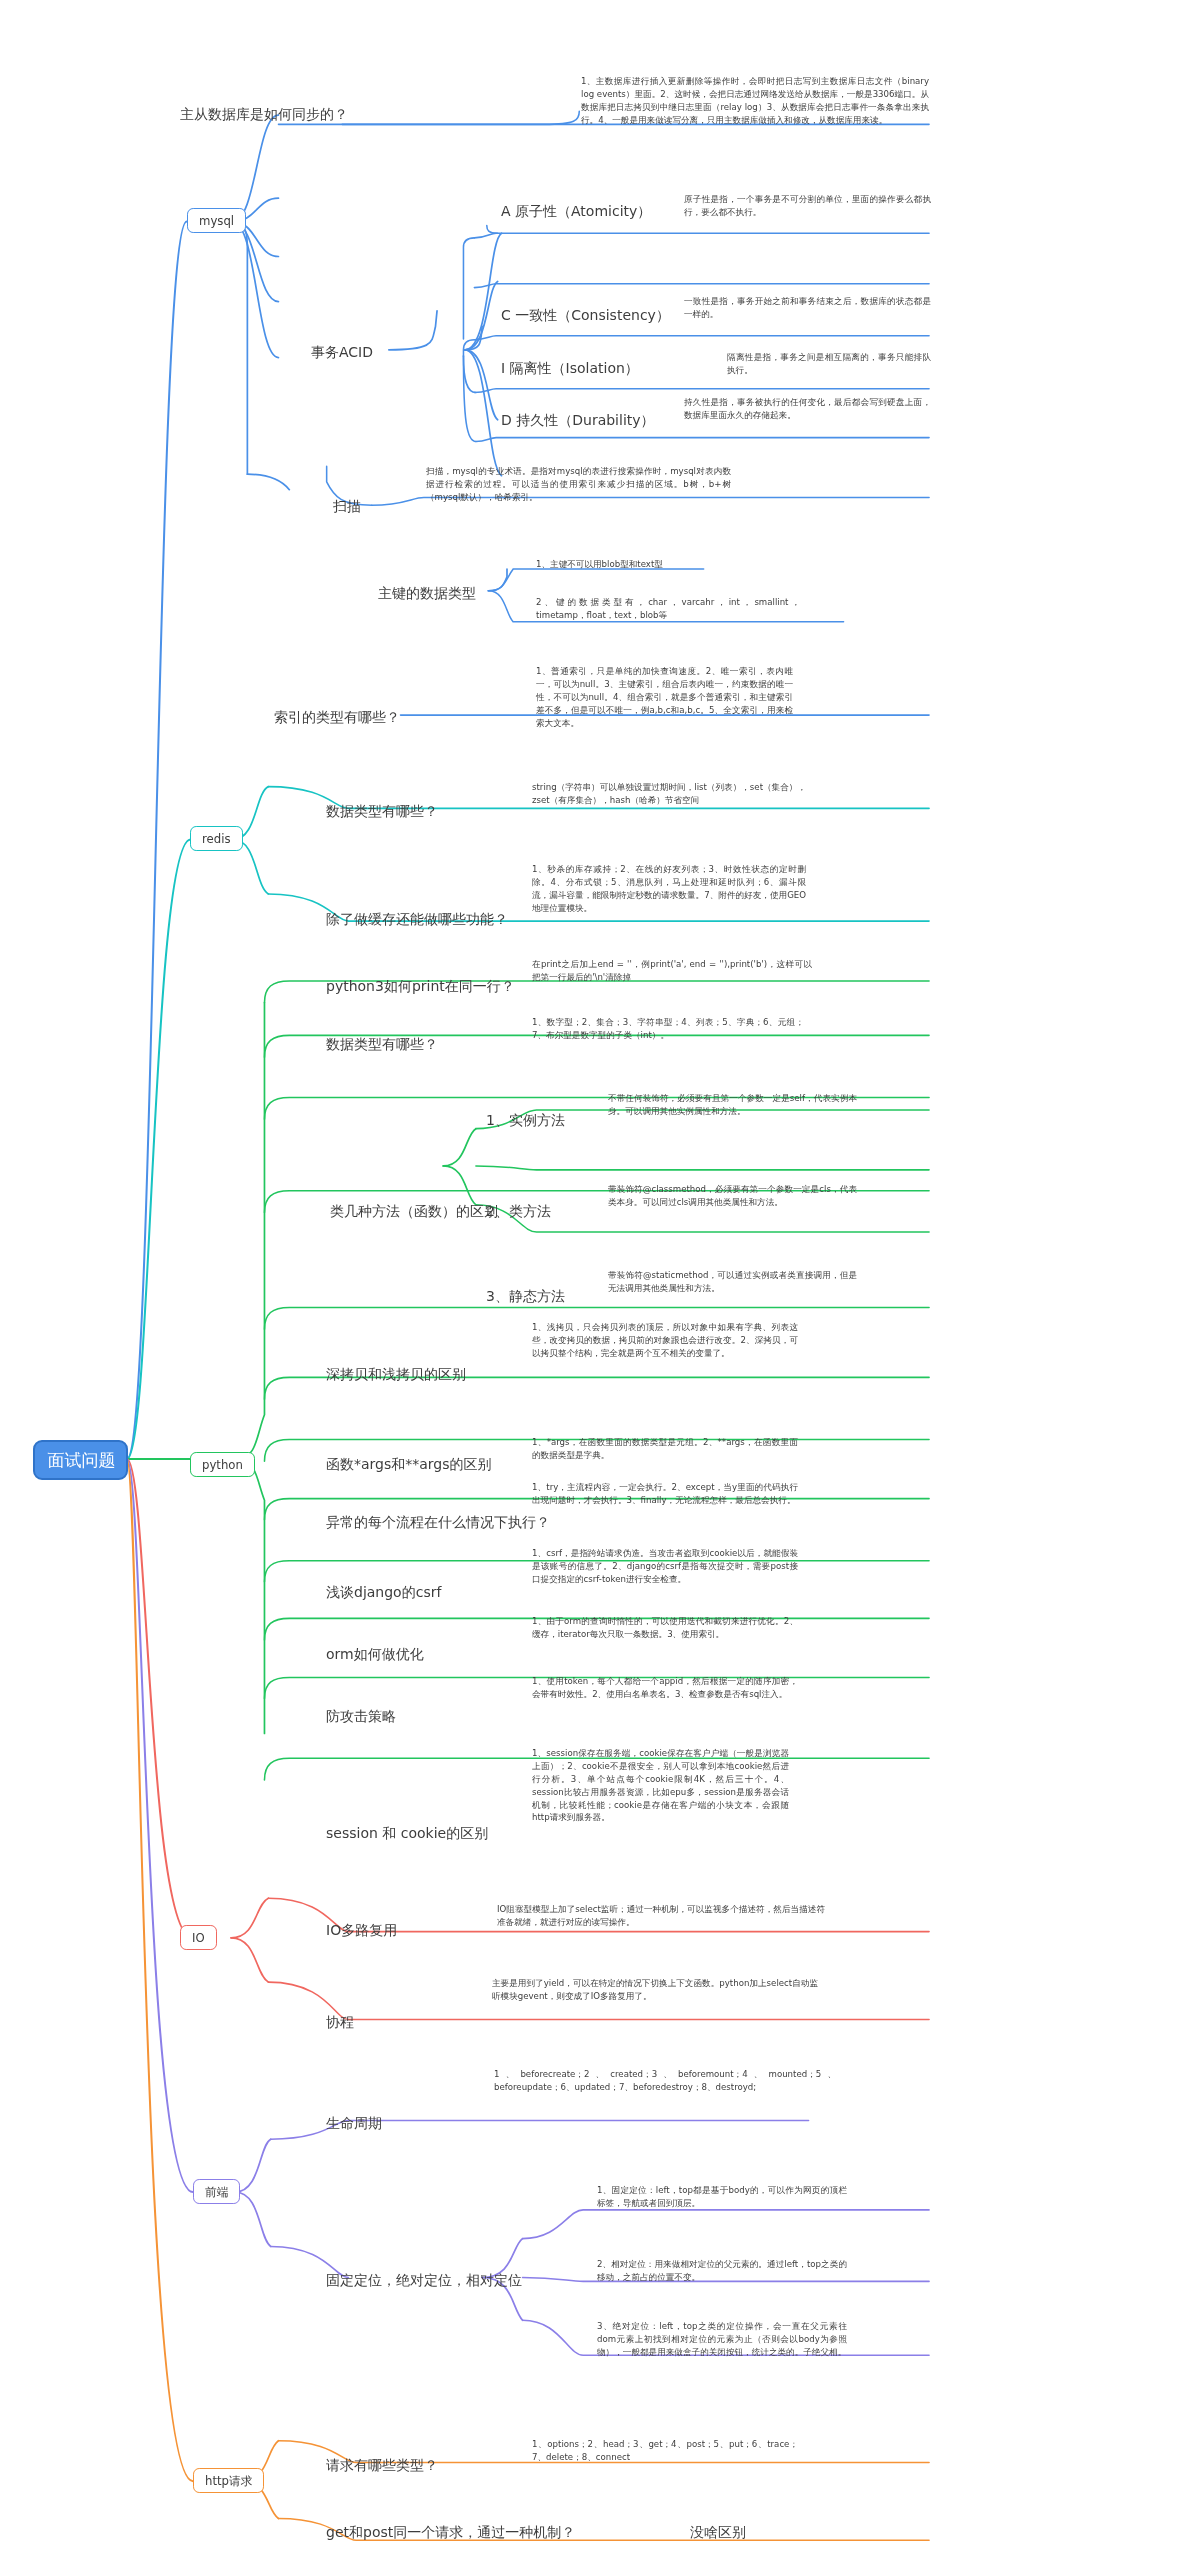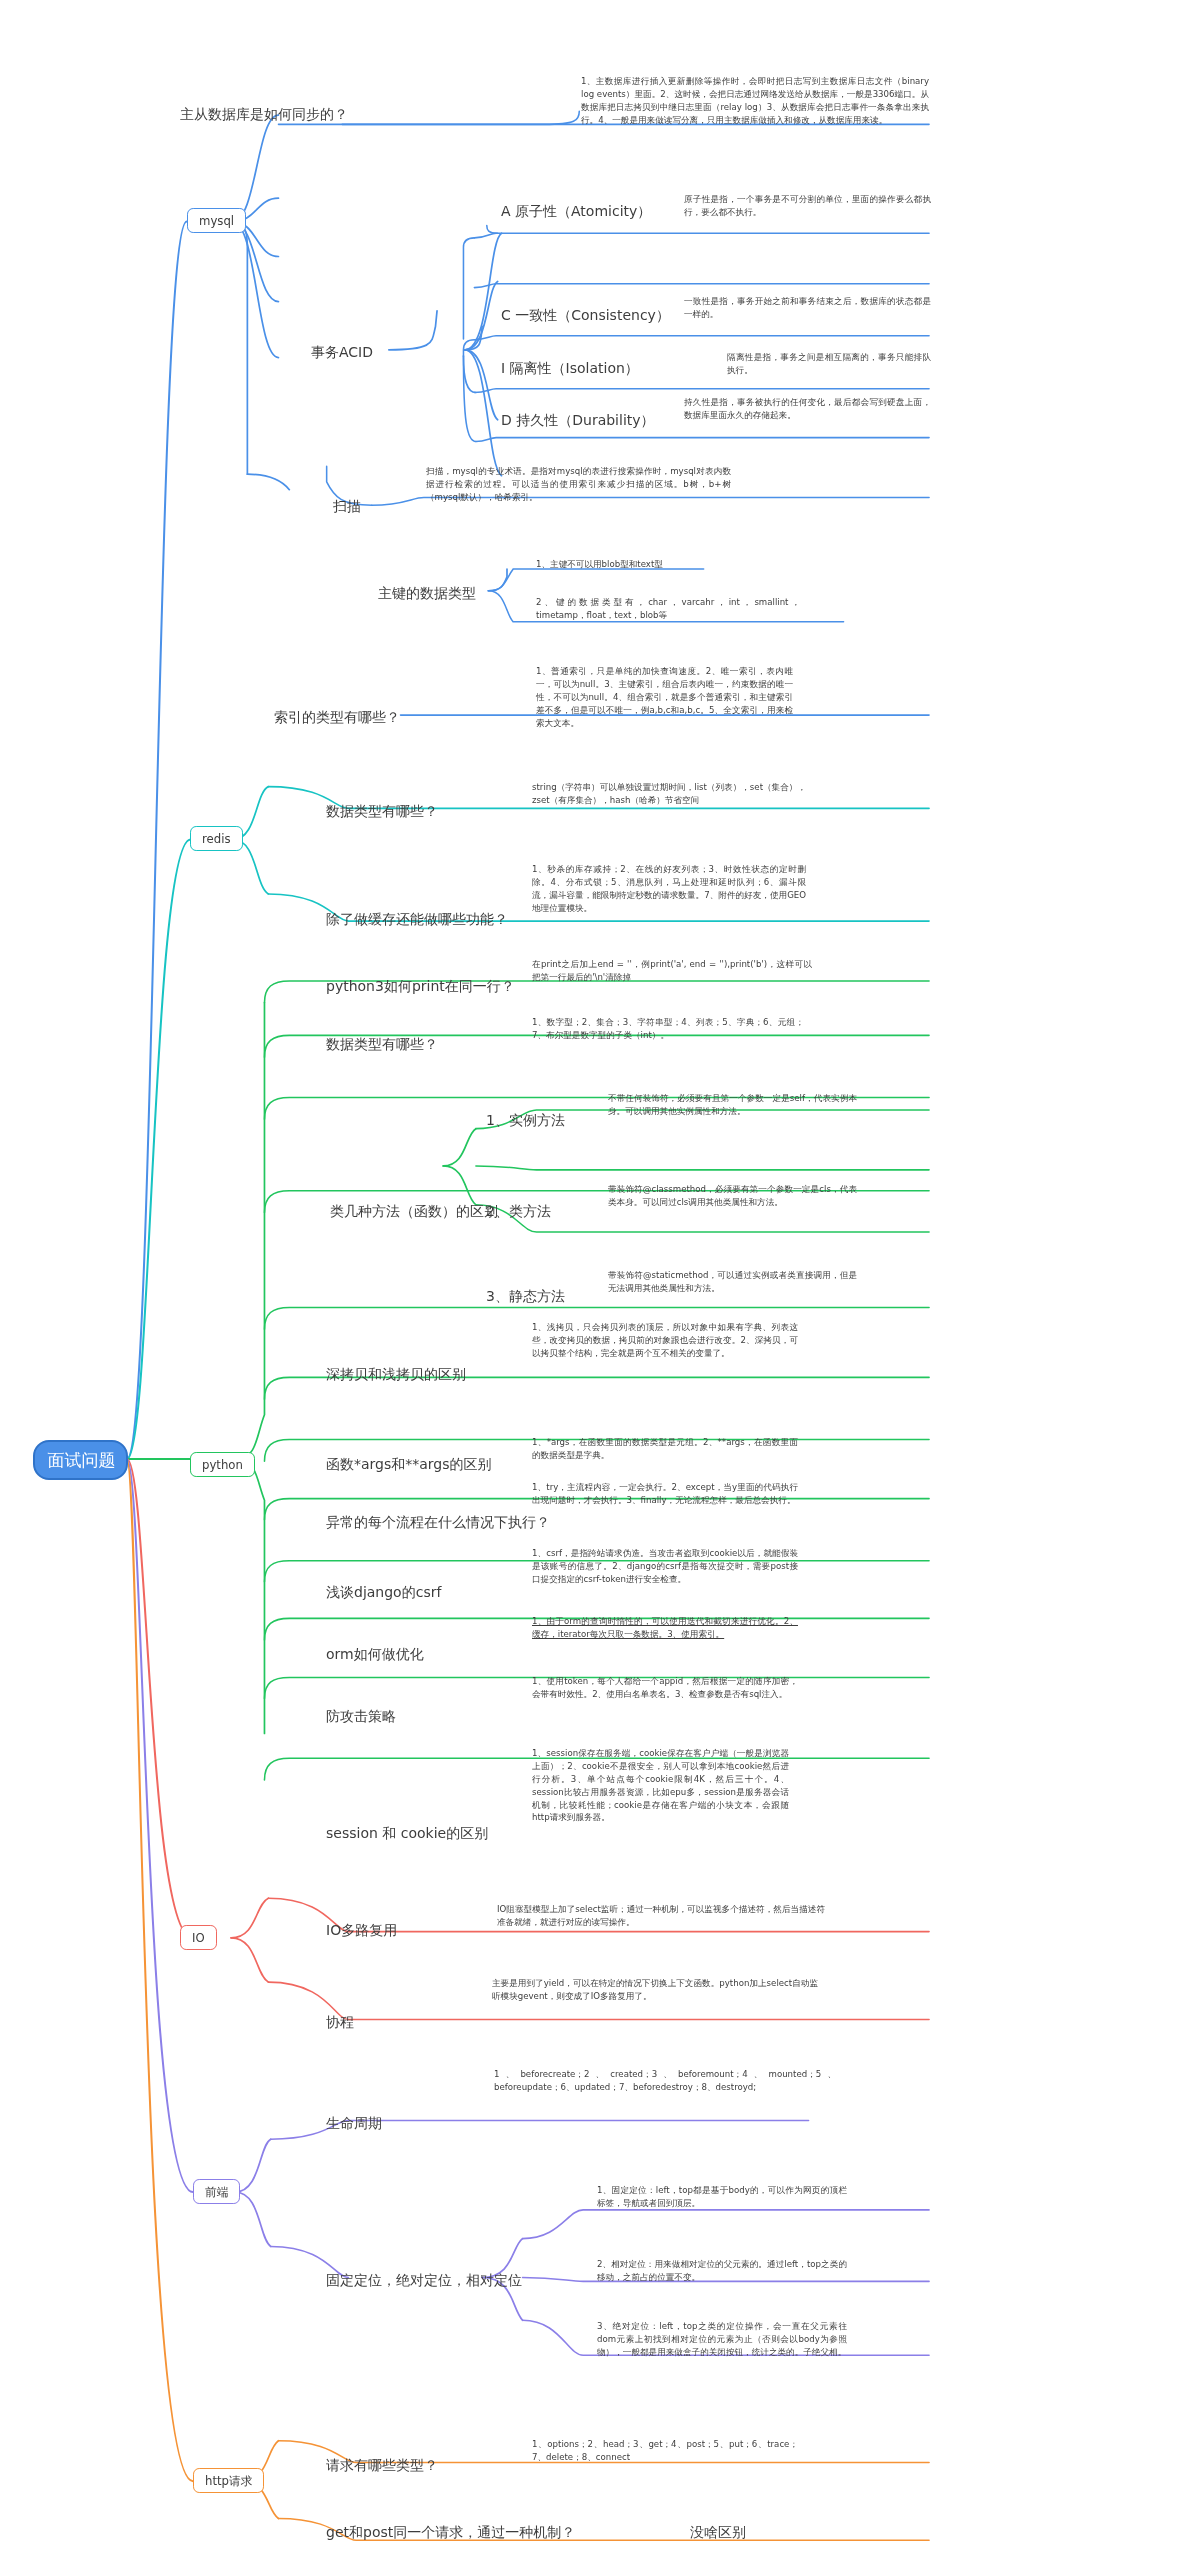--- a/index.html
+++ b/index.html
@@ -29,21 +29,21 @@
     pointer-events: none;
   }
   .node {
     position: absolute;
     box-sizing: border-box;
   }
   
   .root-node {
     background: #4a90e8;
     border: 2.3px solid #2f73c9;
-    border-radius: 16px;
+    border-radius: 9px;
     color: #ffffff;
     font-size: 17px;
     line-height: 1.2;
     padding: 7.8px 12.4px;
     text-align: center;
     white-space: nowrap;
     font-family: "DejaVu Sans", "Liberation Sans", sans-serif;
     font-weight: 400;
   }
   
@@ -250,21 +250,21 @@
   <div class="node label-node cn" style="left:326px; top:1454px; width:136px;">函数*args和**args的区别</div>
   <div class="node desc-node cn" style="left:532px; top:1436px; width:266px;">1、*args，在函数里面的数据类型是元组。2、**args，在函数里面的数据类型是字典。</div>
 
   <div class="node label-node cn" style="left:326px; top:1512px; width:155px;">异常的每个流程在什么情况下执行？</div>
   <div class="node desc-node cn" style="left:532px; top:1481px; width:266px;">1、try，主流程内容，一定会执行。2、except，当y里面的代码执行出现问题时，才会执行。3、finally，无论流程怎样，最后总会执行。</div>
 
   <div class="node label-node cn" style="left:326px; top:1582px; width:117px;">浅谈django的csrf</div>
   <div class="node desc-node cn" style="left:532px; top:1547px; width:266px;">1、csrf，是指跨站请求伪造。当攻击者盗取到cookie以后，就能假装是该账号的信息了。2、django的csrf是指每次提交时，需要post接口提交指定的csrf-token进行安全检查。</div>
 
   <div class="node label-node cn" style="left:326px; top:1644px; width:109px;">orm如何做优化</div>
-  <div class="node desc-node cn" style="left:532px; top:1615px; width:266px;text-decoration:underline;">1、由于orm的查询时惰性的，可以使用迭代和截切来进行优化。2、缓存，iterator每次只取一条数据。3、使用索引。</div>
+  <div class="node desc-node cn" style="left:532px; top:1615px; width:266px;">1、由于orm的查询时惰性的，可以使用迭代和截切来进行优化。2、缓存，iterator每次只取一条数据。3、使用索引。</div>
 
   <div class="node label-node cn" style="left:326px; top:1706px; width:86px;">防攻击策略</div>
   <div class="node desc-node cn" style="left:532px; top:1675px; width:266px;">1、使用token，每个人都给一个appid，然后根据一定的随序加密，会带有时效性。2、使用白名单表名。3、检查参数是否有sql注入。</div>
 
   <div class="node label-node cn" style="left:326px; top:1823px; width:124px;">session 和 cookie的区别</div>
   <div class="node desc-node cn" style="left:532px; top:1747px; width:257px;">1、session保存在服务端，cookie保存在客户户端（一般是浏览器上面）；2、cookie不是很安全，别人可以拿到本地cookie然后进行分析。3、单个站点每个cookie限制4K，然后三十个。4、session比较占用服务器资源，比如epu多，session是服务器会话机制，比较耗性能；cookie是存储在客户端的小块文本，会跟随http请求到服务器。</div>
 
   <div class="node label-node cn" style="left:326px; top:1920px; width:86px;">IO多路复用</div>
   <div class="node desc-node cn" style="left:497px; top:1903px; width:328px;">IO阻塞型模型上加了select监听；通过一种机制，可以监视多个描述符，然后当描述符准备就绪，就进行对应的读写操作。</div>
 

